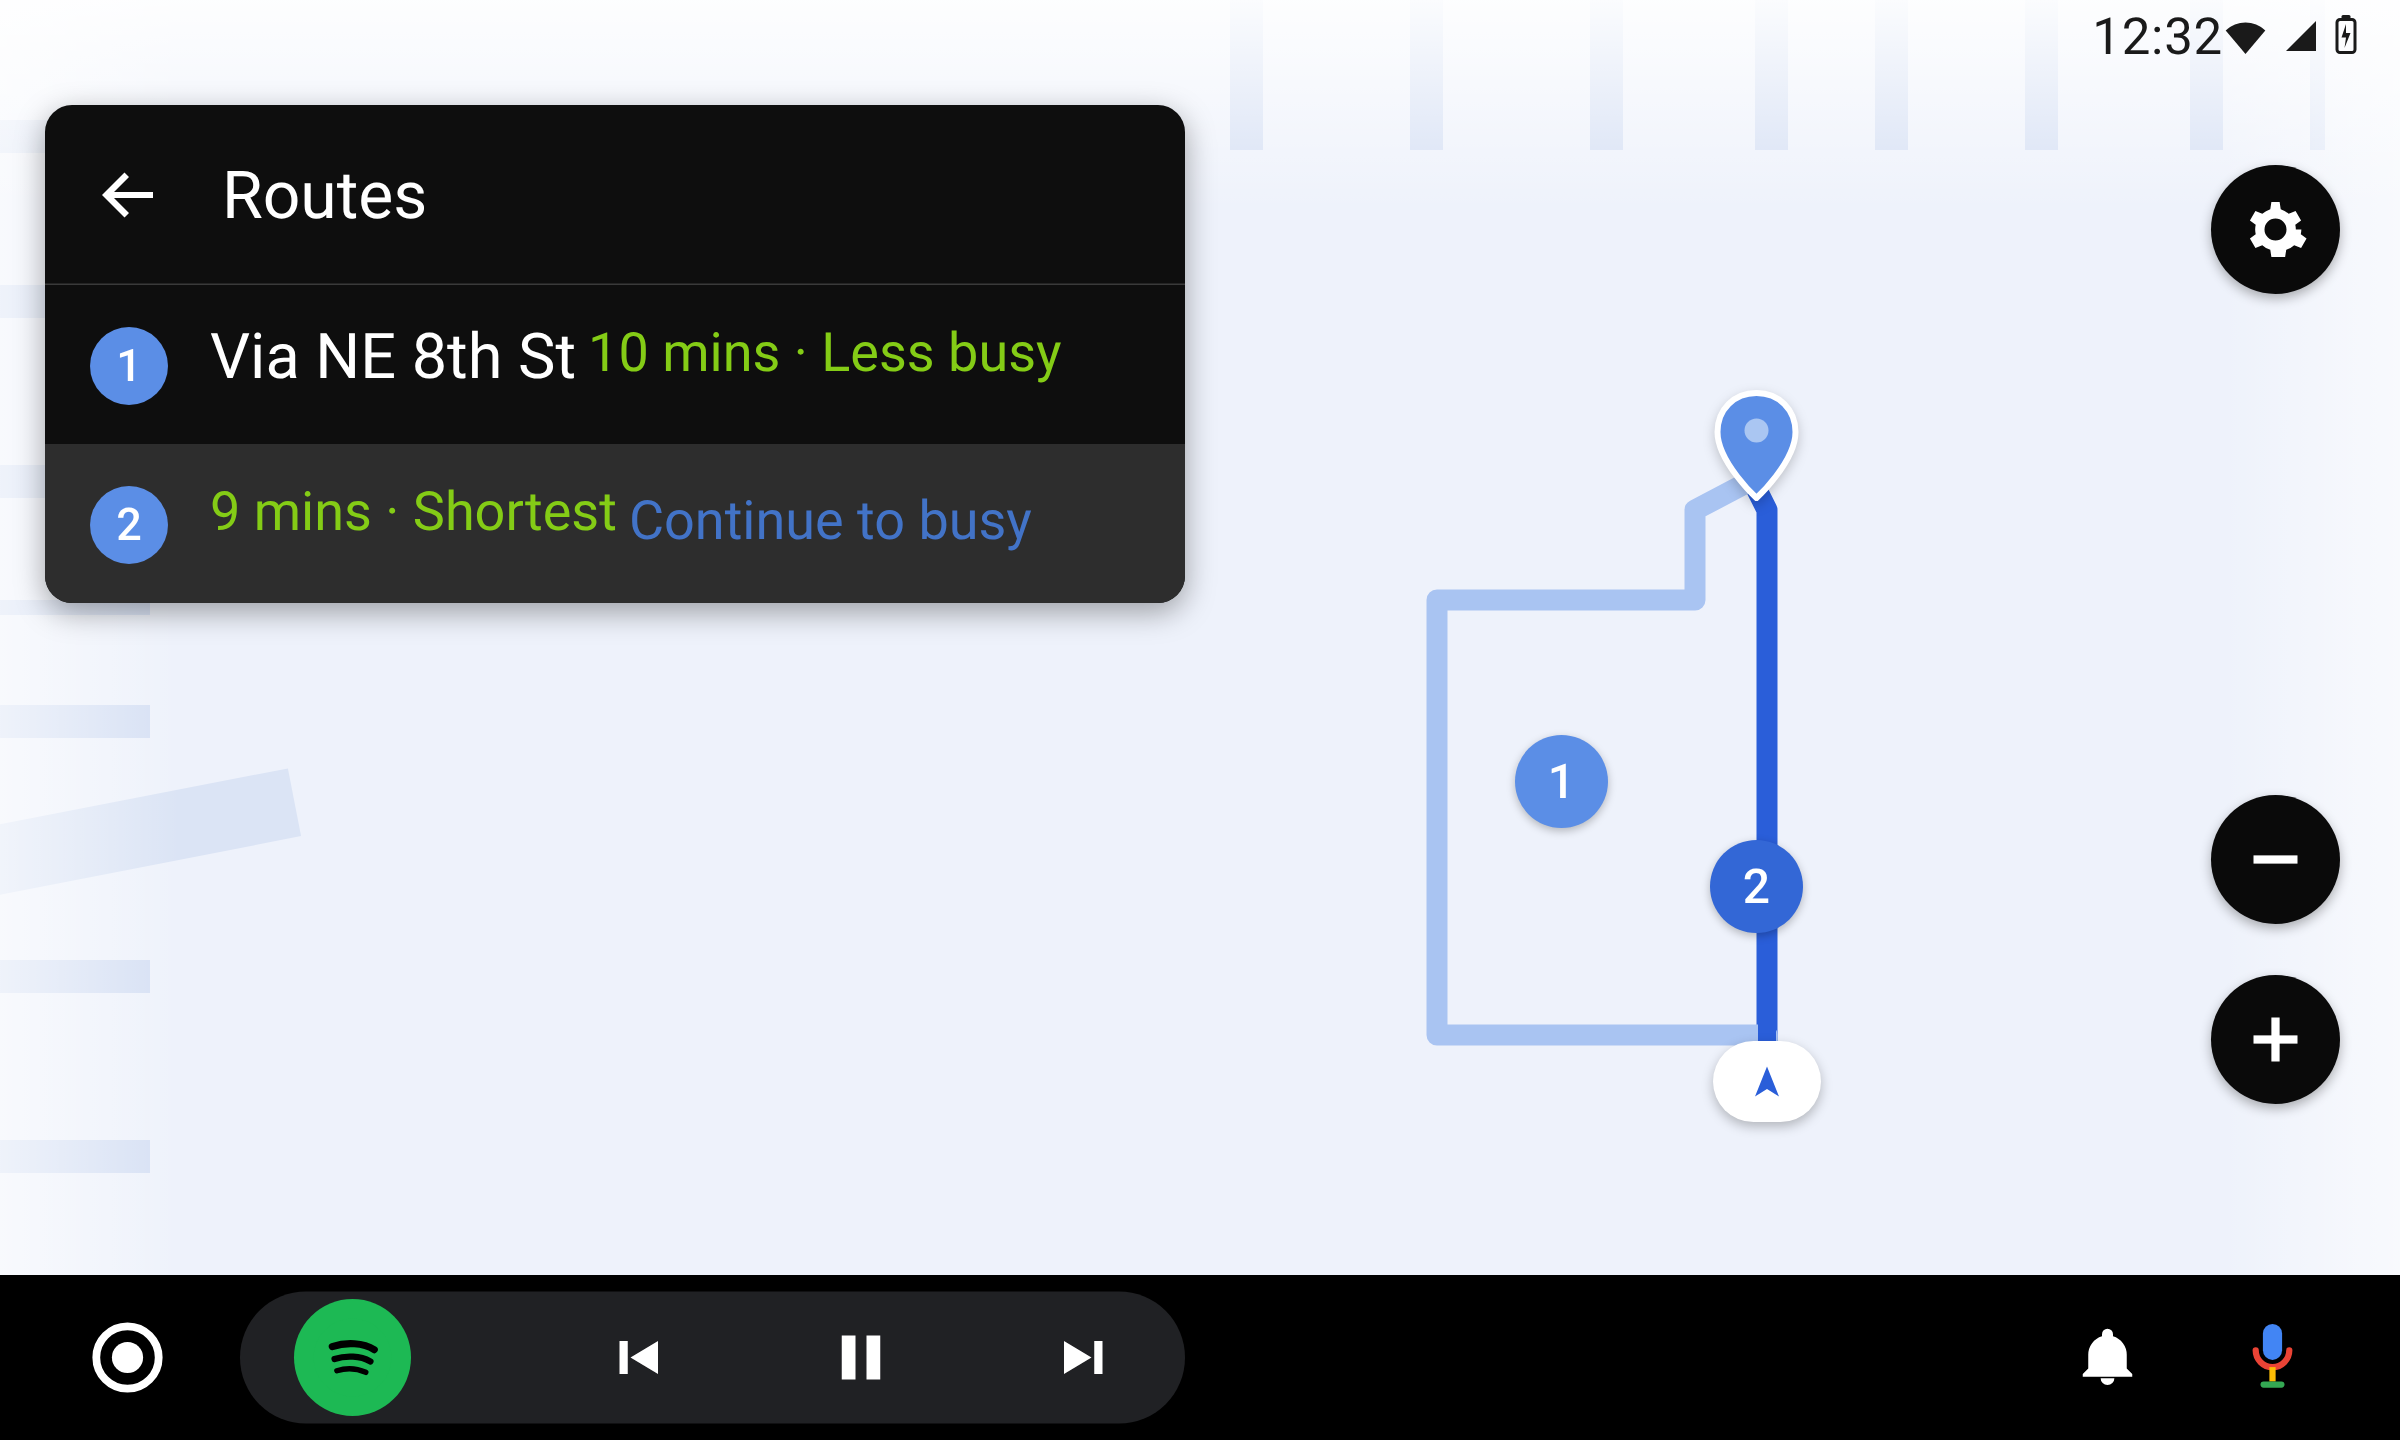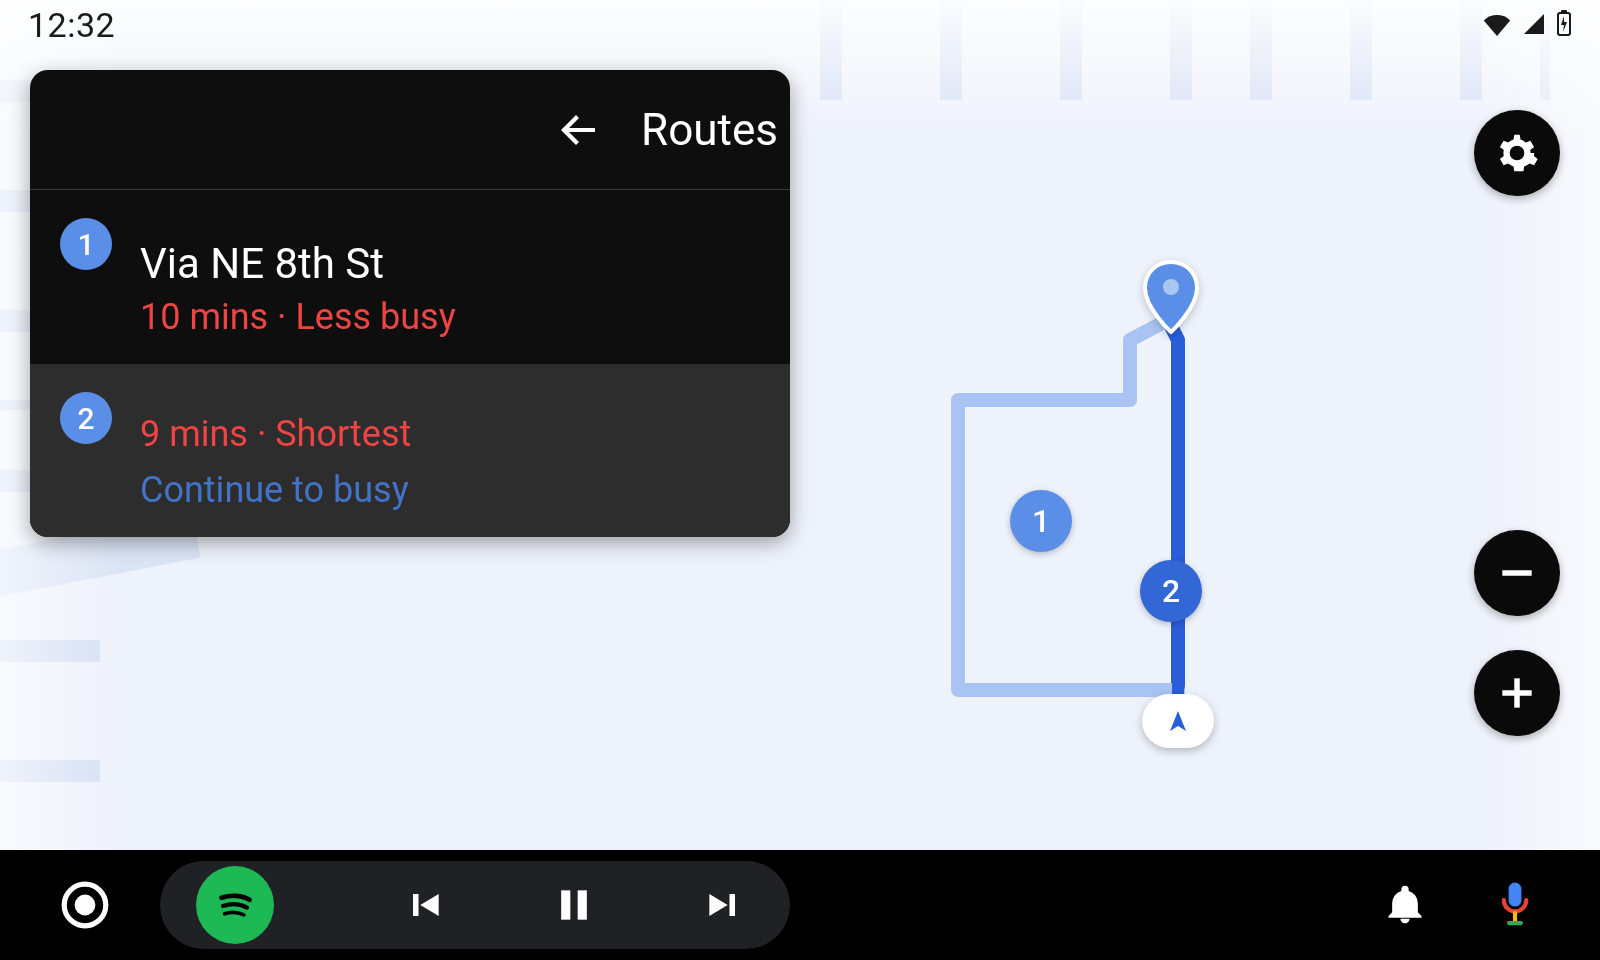--- a/index.html
+++ b/index.html
@@ -32,46 +32,46 @@
     top: 550px; left: -200px; right: -200px; height: 46px;
     transform: rotate(-11deg);
     background: #dbe4f5;
   }
 
   
   .route { position:absolute; pointer-events:none; }
   .route path { fill:none; stroke-linecap:round; stroke-linejoin:round; }
 
   
-  .status-bar { position: absolute; top: 0; left: 0; right: 0; height: 50px; display:flex; align-items:center; justify-content:space-between; padding: 0 28px; z-index: 30; }
+  .status-bar { position: absolute; top: 0; left: 0; right: 0; height: 50px; display:flex; align-items:center; justify-content:flex-end; padding: 0 28px; z-index: 30; }
   .clock { font-size: 34px; font-weight: 400; color:#1a1a1a; letter-spacing: 0.5px; }
   .status-icons { display:flex; align-items:flex-end; gap: 8px; }
 
   
   .panel {
     position:absolute; left: 30px; top: 70px; width: 760px;
     background: #0e0e0e; border-radius: 18px; overflow:hidden;
     box-shadow: 0 6px 20px rgba(0,0,0,0.35);
     z-index: 25;
   }
-  .panel-header { display:flex; align-items:center; gap: 34px; height: 120px; padding: 0 12px; border-bottom: 1px solid #3a3a3a; justify-content: flex-end; }
+  .panel-header { display:flex; align-items:center; gap: 34px; height: 120px; padding: 0 28px; border-bottom: 1px solid #3a3a3a; }
   .back-btn { width:56px; height:56px; display:flex; align-items:center; justify-content:center; cursor:pointer; }
   .panel-title { font-size: 44px; color:#fff; font-weight:400; }
 
   .route-item { padding: 24px 30px 26px; display:flex; gap: 28px; align-items:flex-start; cursor:pointer; }
   .route-item.selected { background:#2d2d2d; }
   .route-item:first-of-type { border-bottom: 1px solid rgba(255,255,255,0); }
   .route-badge {
     width:52px; height:52px; border-radius:50%; background:#5b8ee6; color:#fff;
     display:flex; align-items:center; justify-content:center; font-size:30px; font-weight:500;
     flex-shrink:0; margin-top: 4px;
   }
-  .route-texts { display:flex; flex-direction:column; gap:8px;margin-top:25px; }
+  .route-texts { display:flex; flex-direction:row; gap:8px; }
   .route-title { font-size:42px; color:#fff; font-weight:400; }
-  .route-sub { font-size:36px; color:#ef4444;text-align:right; }
+  .route-sub { font-size:36px; color:#84cc16;text-align:right; }
   .route-cta { font-size:36px; color:#4273c7; margin-top:6px; }
 
   
   .fab { position:absolute; right: 40px; width:86px; height:86px; border-radius:50%; background:#0a0a0a; display:flex; align-items:center; justify-content:center; cursor:pointer; z-index:20; box-shadow:0 3px 8px rgba(0,0,0,0.3); }
   .fab.settings { top: 110px; }
   .fab.zoom-out { top: 530px; }
   .fab.zoom-in  { top: 650px; }
 
   
   .marker { position:absolute; z-index:15; }

